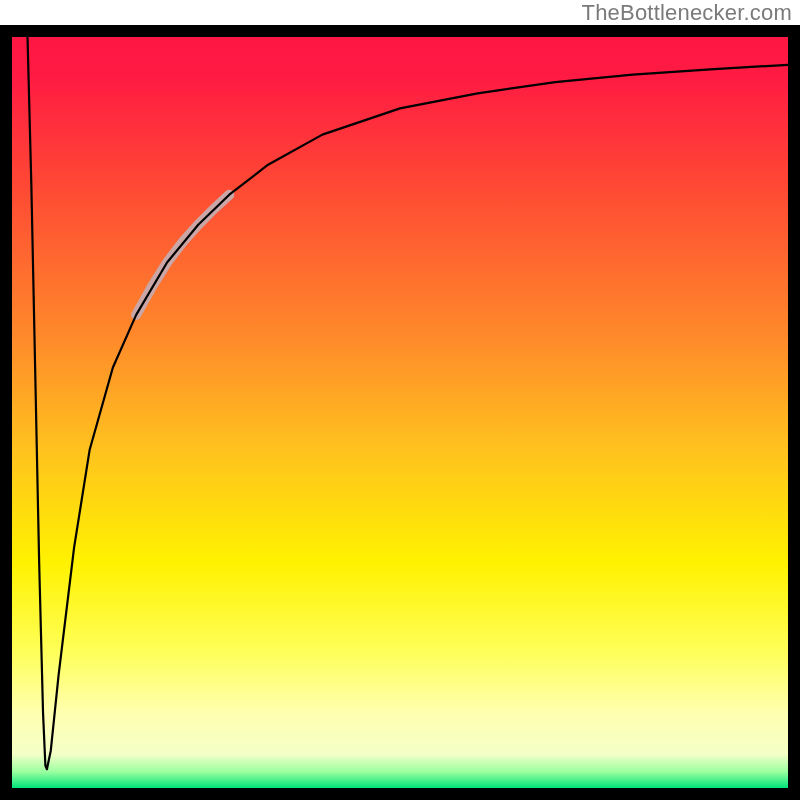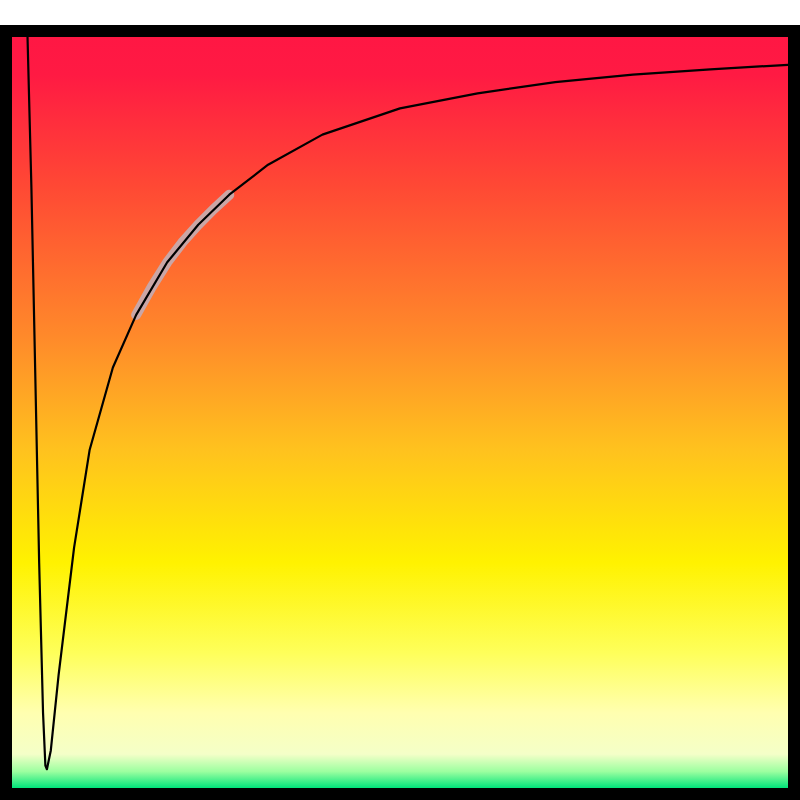--- a/index.html
+++ b/index.html
@@ -32,20 +32,21 @@
     width: 800px;
     height: 775px;
     display: block;
   }
 </style>
 </head>
 <body>
 
 <div class="chart-container">
 
+  <div class="attribution">TheBottlenecker.com</div>
 
   <svg class="chart" viewBox="0 0 800 775" preserveAspectRatio="none">
     <defs>
       <linearGradient id="bg-grad" x1="0" y1="0" x2="0" y2="1">
       <stop offset="0%" stop-color="#ff1744"></stop>
           <stop offset="5%" stop-color="#ff1a43"></stop>
           <stop offset="20%" stop-color="#ff4934"></stop>
           <stop offset="40%" stop-color="#ff8a2a"></stop>
           <stop offset="55.00000000000001%" stop-color="#ffc21e"></stop>
           <stop offset="70%" stop-color="#fff200"></stop>

